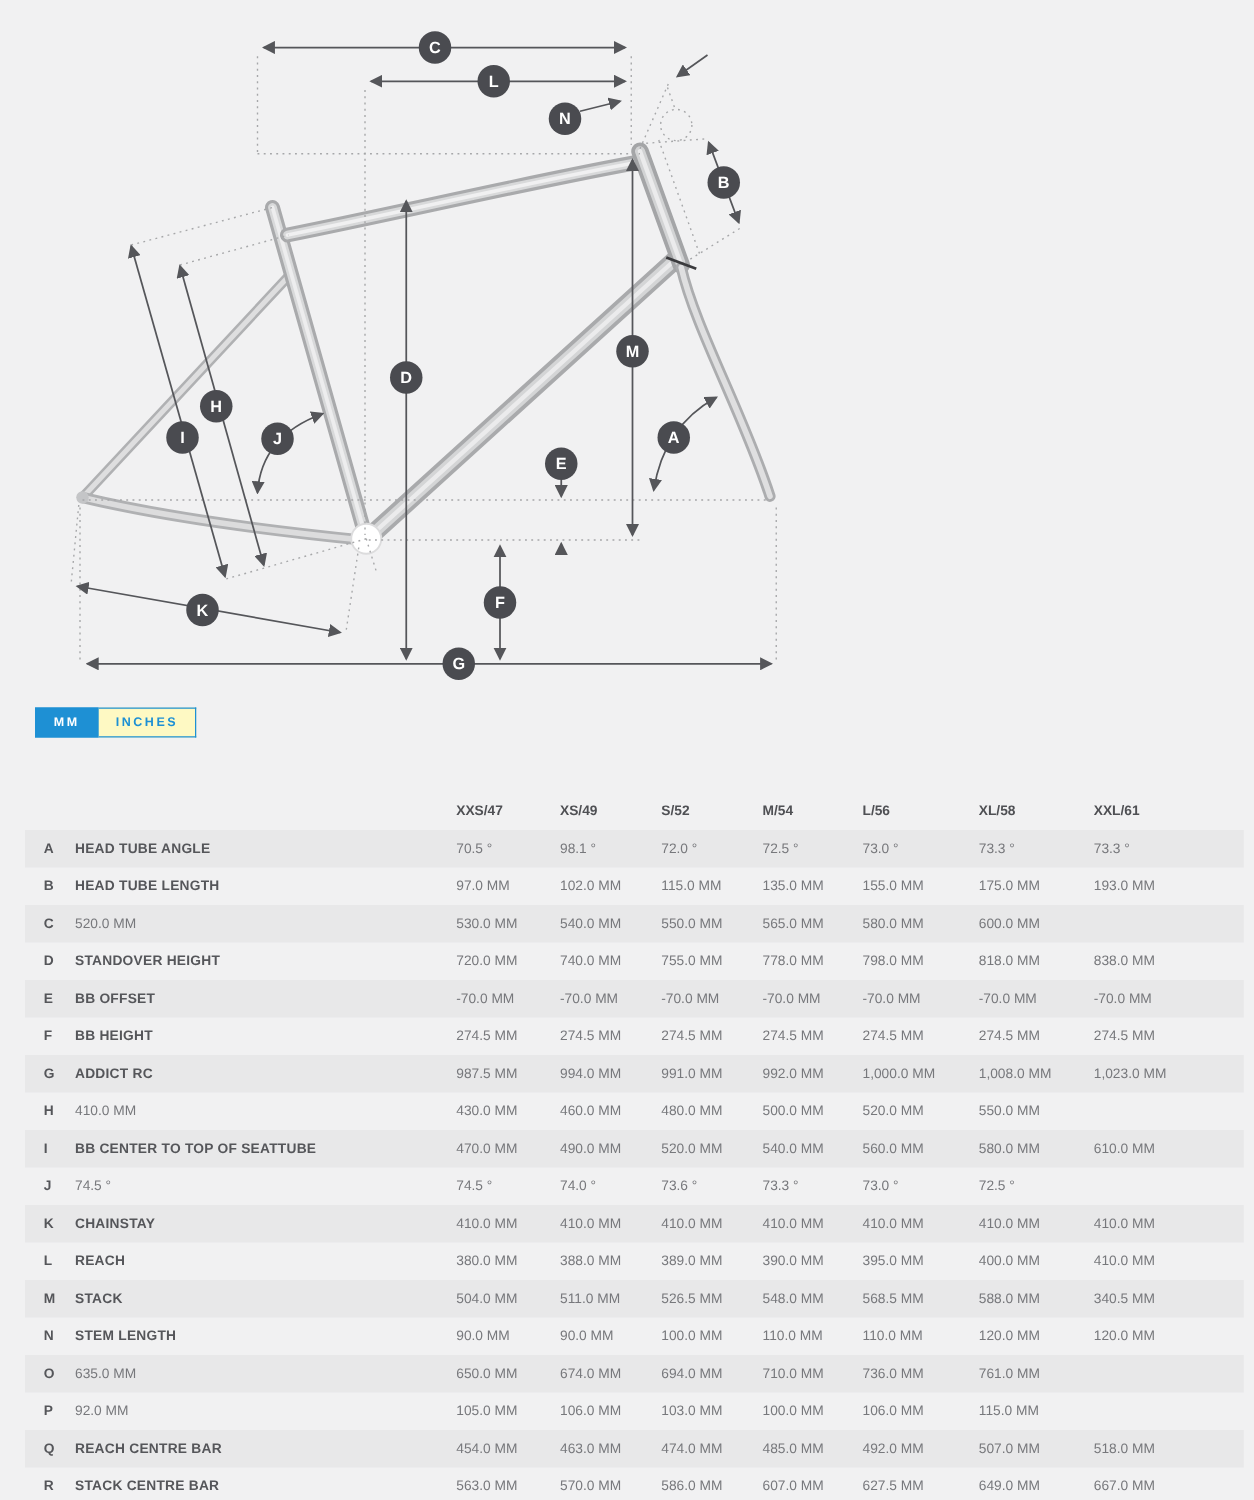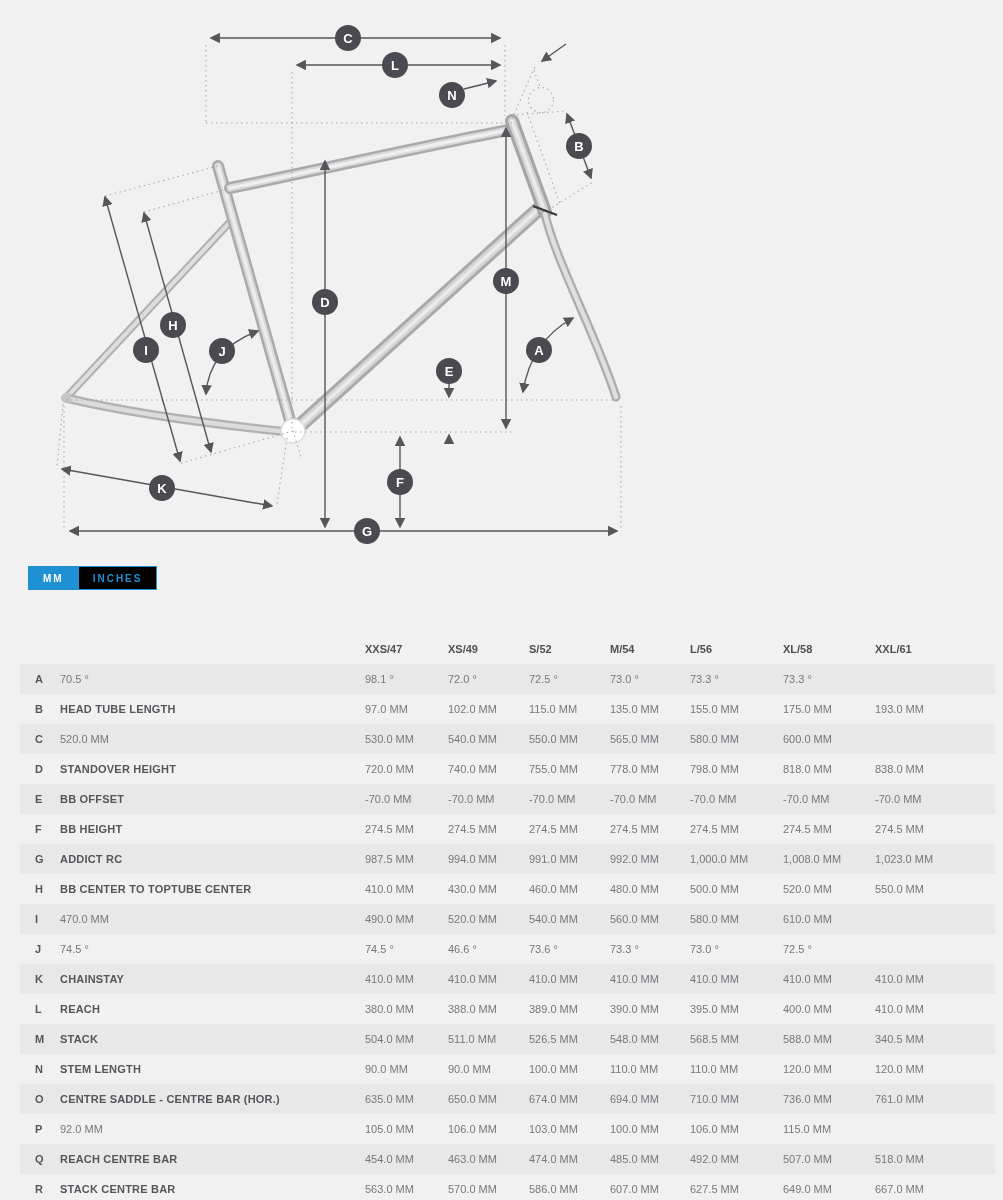--- a/index.html
+++ b/index.html
@@ -17,21 +17,21 @@
   .mcirc{fill:#4a4b50;}
   .mtext{fill:#ffffff;font-size:13px;font-weight:bold;text-anchor:middle;font-family:"Liberation Sans",sans-serif;}
   
   .toggle{position:absolute;left:28px;top:566px;display:flex;justify-content:space-between;}
   .toggle button{
     height:24px;font-family:"Liberation Sans",sans-serif;
     font-size:10px;font-weight:bold;letter-spacing:2px;
     border:1px solid #1e90d4;cursor:pointer;padding:0 14px;
   }
   .toggle button.active{background:#1e90d4;color:#ffffff;}
-  .toggle button.inactive{background:#000000;color:#1e90d4;border-left:none;}
+  .toggle button.inactive{background:#fef9c3;color:#1e90d4;border-left:none;}
   
   .geo-table{position:absolute;left:20px;top:634px;width:975px;}
   .trow{
     display:grid;
     grid-template-columns:40px 305px 83px 81px 81px 80px 93px 92px auto;
     height:30px;line-height:30px;
     font-size:11px;color:#77787c;
   }
   .trow.odd{background:#e8e8e9;}
   .trow .letter{padding-left:15px;font-weight:bold;color:#55565a;}
@@ -196,20 +196,21 @@
       <span class="val">XXS/47</span>
       <span class="val">XS/49</span>
       <span class="val">S/52</span>
       <span class="val">M/54</span>
       <span class="val">L/56</span>
       <span class="val">XL/58</span>
       <span class="val">XXL/61</span>
     </div>
     <div class="trow odd">
       <span class="letter">A</span>
+      <span class="label">HEAD TUBE ANGLE</span>
       <span class="val">70.5 °</span>
       <span class="val">98.1 °</span>
       <span class="val">72.0 °</span>
       <span class="val">72.5 °</span>
       <span class="val">73.0 °</span>
       <span class="val">73.3 °</span>
       <span class="val">73.3 °</span>
     </div>
     <div class="trow">
       <span class="letter">B</span>
@@ -271,44 +272,44 @@
       <span class="val">987.5 MM</span>
       <span class="val">994.0 MM</span>
       <span class="val">991.0 MM</span>
       <span class="val">992.0 MM</span>
       <span class="val">1,000.0 MM</span>
       <span class="val">1,008.0 MM</span>
       <span class="val">1,023.0 MM</span>
     </div>
     <div class="trow">
       <span class="letter">H</span>
-      <span class="label">BB CENTER TO TOPTUBE CENTER</span>
       <span class="val">410.0 MM</span>
       <span class="val">430.0 MM</span>
       <span class="val">460.0 MM</span>
       <span class="val">480.0 MM</span>
       <span class="val">500.0 MM</span>
       <span class="val">520.0 MM</span>
       <span class="val">550.0 MM</span>
     </div>
     <div class="trow odd">
       <span class="letter">I</span>
+      <span class="label">BB CENTER TO TOP OF SEATTUBE</span>
       <span class="val">470.0 MM</span>
       <span class="val">490.0 MM</span>
       <span class="val">520.0 MM</span>
       <span class="val">540.0 MM</span>
       <span class="val">560.0 MM</span>
       <span class="val">580.0 MM</span>
       <span class="val">610.0 MM</span>
     </div>
     <div class="trow">
       <span class="letter">J</span>
       <span class="val">74.5 °</span>
       <span class="val">74.5 °</span>
-      <span class="val">46.6 °</span>
+      <span class="val">74.0 °</span>
       <span class="val">73.6 °</span>
       <span class="val">73.3 °</span>
       <span class="val">73.0 °</span>
       <span class="val">72.5 °</span>
     </div>
     <div class="trow odd">
       <span class="letter">K</span>
       <span class="label">CHAINSTAY</span>
       <span class="val">410.0 MM</span>
       <span class="val">410.0 MM</span>
@@ -346,21 +347,20 @@
       <span class="val">90.0 MM</span>
       <span class="val">90.0 MM</span>
       <span class="val">100.0 MM</span>
       <span class="val">110.0 MM</span>
       <span class="val">110.0 MM</span>
       <span class="val">120.0 MM</span>
       <span class="val">120.0 MM</span>
     </div>
     <div class="trow odd">
       <span class="letter">O</span>
-      <span class="label">CENTRE SADDLE - CENTRE BAR (HOR.)</span>
       <span class="val">635.0 MM</span>
       <span class="val">650.0 MM</span>
       <span class="val">674.0 MM</span>
       <span class="val">694.0 MM</span>
       <span class="val">710.0 MM</span>
       <span class="val">736.0 MM</span>
       <span class="val">761.0 MM</span>
     </div>
     <div class="trow">
       <span class="letter">P</span>

